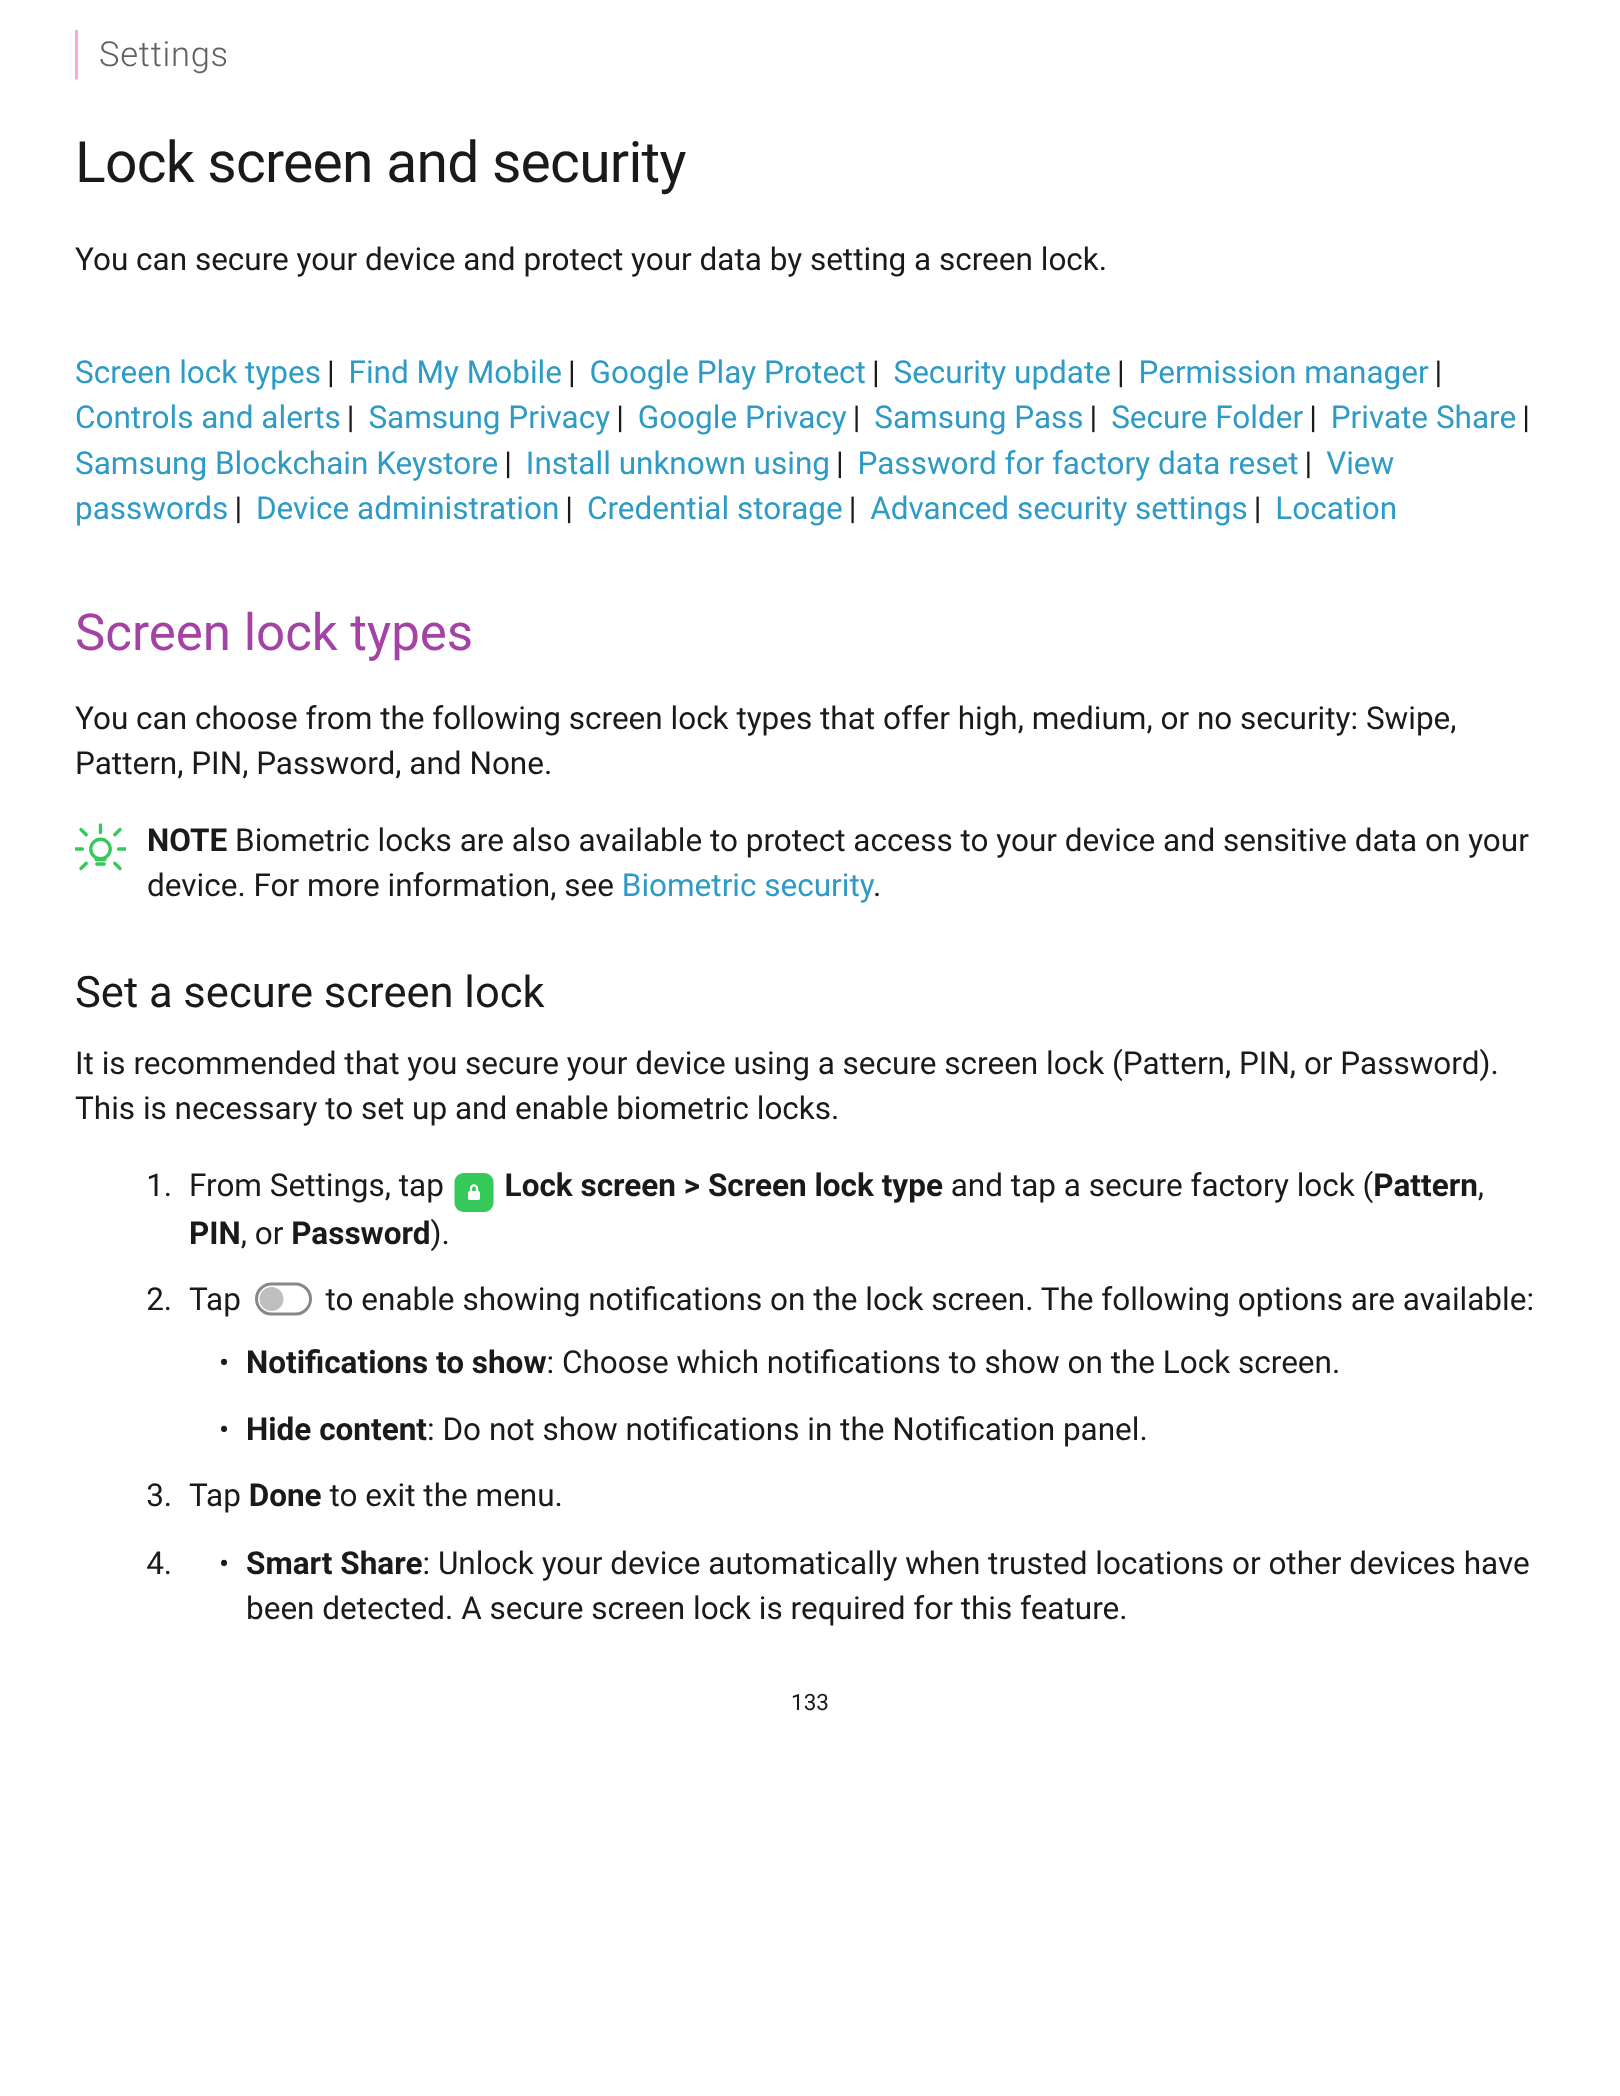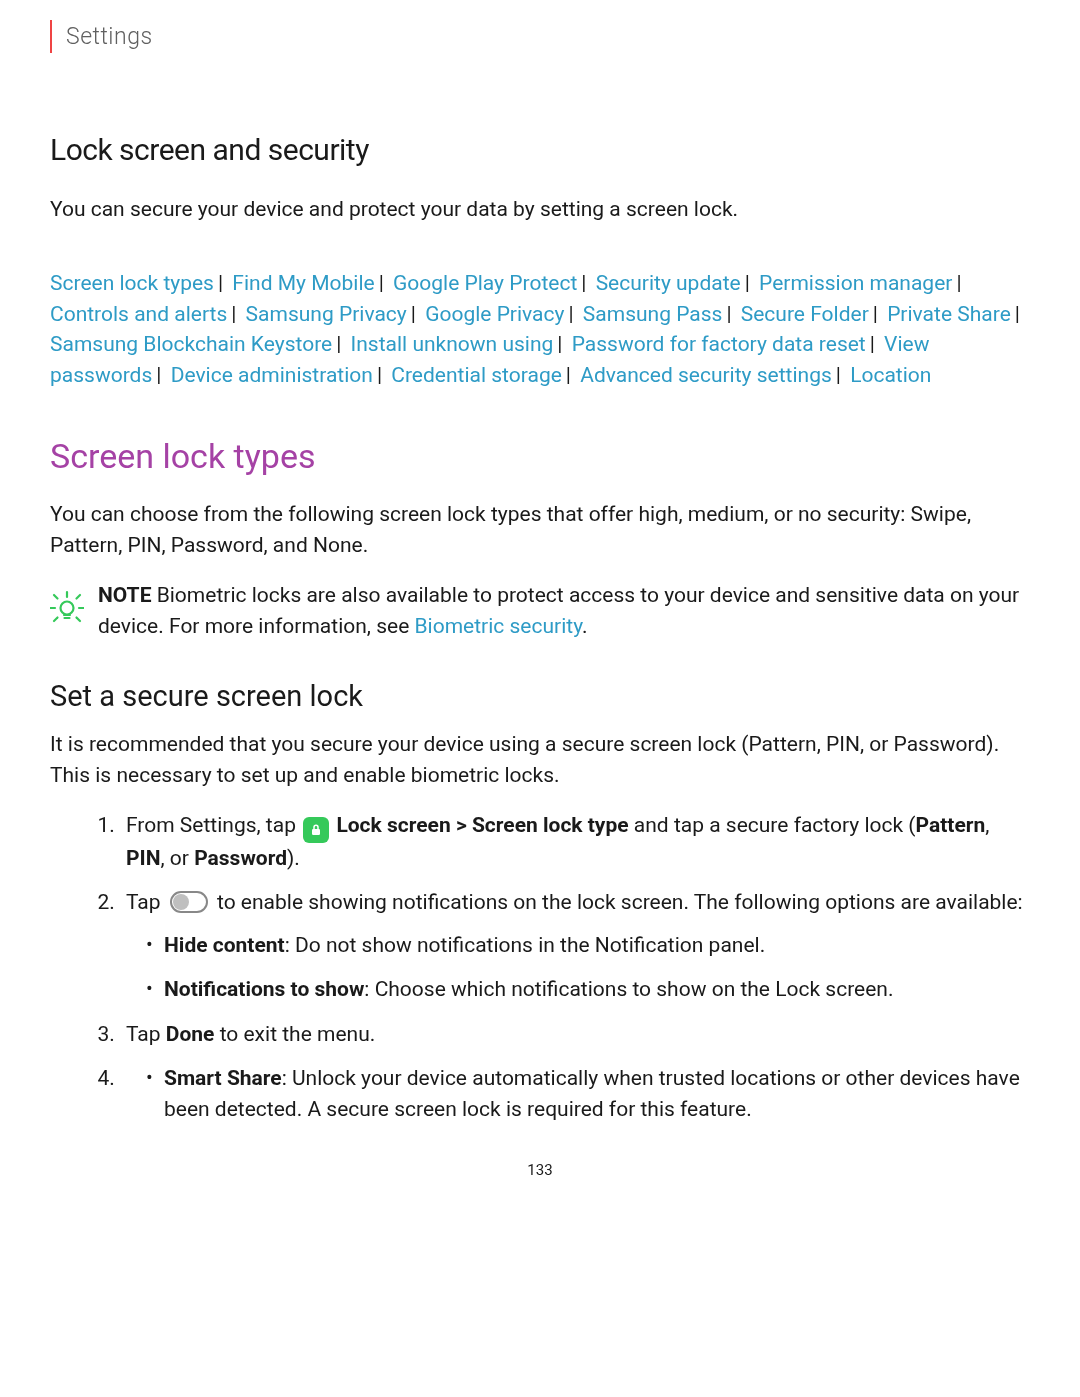--- a/index.html
+++ b/index.html
@@ -6,47 +6,47 @@
     body {
       font-family: -apple-system, BlinkMacSystemFont, "Segoe UI", Roboto, Helvetica, Arial, sans-serif;
       font-size: 21px;
       line-height: 1.45;
       color: #1a1a1a;
       padding: 20px 50px 40px 50px;
       width: 1080px;
       background: #fff;
     }
     .breadcrumb {
-      border-left: 2px solid #ef4444;
+      border-left: 2px solid #f9a8d4;
       padding-left: 14px;
       font-size: 23px;
       color: #606060;
       font-weight: 300;
-      margin-bottom: 75px;
+      margin-bottom: 29px;
       letter-spacing: 0.5px;
     }
     h1.page-title {
-      font-size: 30px;
+      font-size: 38px;
       font-weight: 400;
       color: #1a1a1a;
       margin-bottom: 22px;
       letter-spacing: -0.5px;
     }
     p.intro { margin-bottom: 44px; }
     .navlinks { margin-bottom: 42px; line-height: 1.45; }
     .navlinks a { color: #2e9bc6; text-decoration: none; }
     .navlinks .sep { color: #1a1a1a; margin: 0 4px; }
     h2.section-h2 {
       font-size: 34px;
       font-weight: 400;
       color: #a542a5;
       margin-bottom: 18px;
     }
     p.body-p { margin-bottom: 20px; }
-    .note-block { display: flex; gap: 14px; margin-bottom: 34px; align-items: center; }
+    .note-block { display: flex; gap: 14px; margin-bottom: 34px; align-items: flex-start; }
     .note-icon { flex: 0 0 auto; margin-top: 2px; }
     .note-text b.note-label { font-weight: 700; }
     a.inline-link { color: #2e9bc6; text-decoration: none; }
     h3.subsection-h3 { font-size: 29px; font-weight: 400; margin-bottom: 12px; }
     ol.steps { list-style: decimal; padding-left: 70px; margin-top: 18px; }
     ol.steps > li { padding-left: 6px; margin-bottom: 14px; }
     ul.bullets { list-style: none; padding-left: 38px; margin-top: 12px; }
     ul.bullets > li { position: relative; margin-bottom: 14px; padding-left: 0; }
     ul.bullets > li::before {
       content: "•"; position: absolute; left: -18px; top: 0; font-size: 20px;
@@ -134,22 +134,22 @@
             <rect x="3" y="6" width="8" height="6" rx="1.2"></rect>
             <path d="M5 6 V4.2 a2 2 0 0 1 4 0 V6" stroke="#fff" stroke-width="1.5" fill="none"></path>
           </g>
         </svg>
       </span>
     <b>Lock screen &gt; Screen lock type</b><span> and tap a secure factory lock (</span><b>Pattern</b><span>, </span><b>PIN</b><span>, or </span><b>Password</b><span>).</span>
   </li>
   <li>
     <span>Tap </span><span class="toggle-icon"></span><span> to enable showing notifications on the lock screen. The following options are available:</span>
     <ul class="bullets">
+      <li><b>Notifications to show</b><span>: Choose which notifications to show on the Lock screen.</span></li>
       <li><b>Hide content</b><span>: Do not show notifications in the Notification panel.</span></li>
-      <li><b>Notifications to show</b><span>: Choose which notifications to show on the Lock screen.</span></li>
     </ul>
   </li>
   <li>
     <span>Tap </span><b>Done</b><span> to exit the menu.</span>
   </li>
   <li>
     <ul class="bullets">
       <li><b>Smart Share</b><span>: Unlock your device automatically when trusted locations or other devices have been detected. A secure screen lock is required for this feature.</span></li>
     </ul>
   </li>

